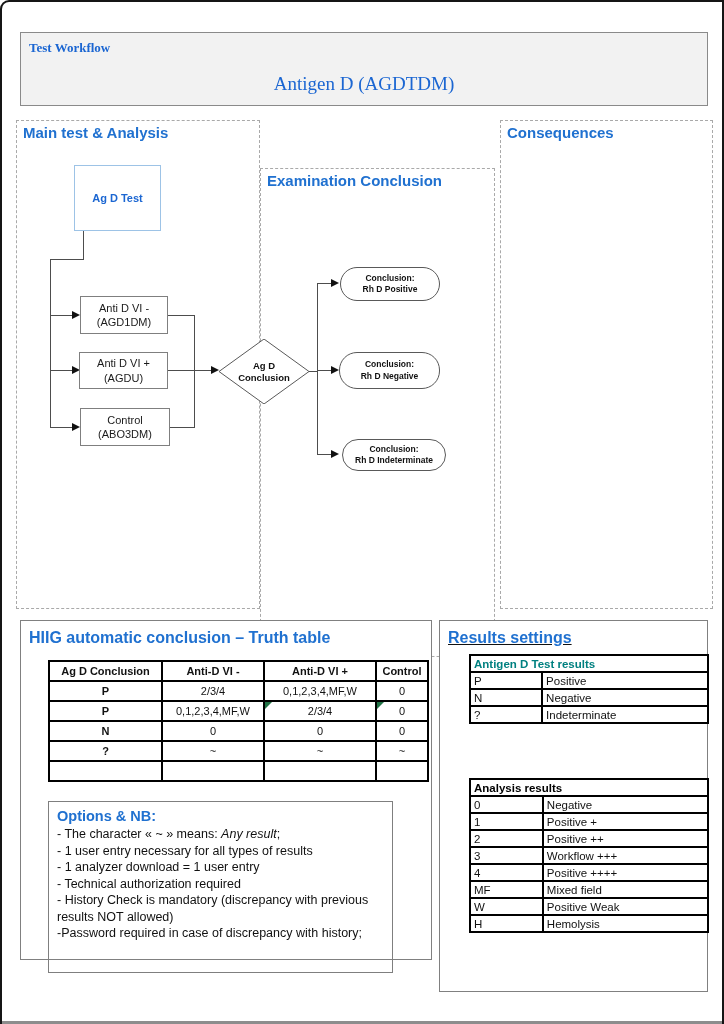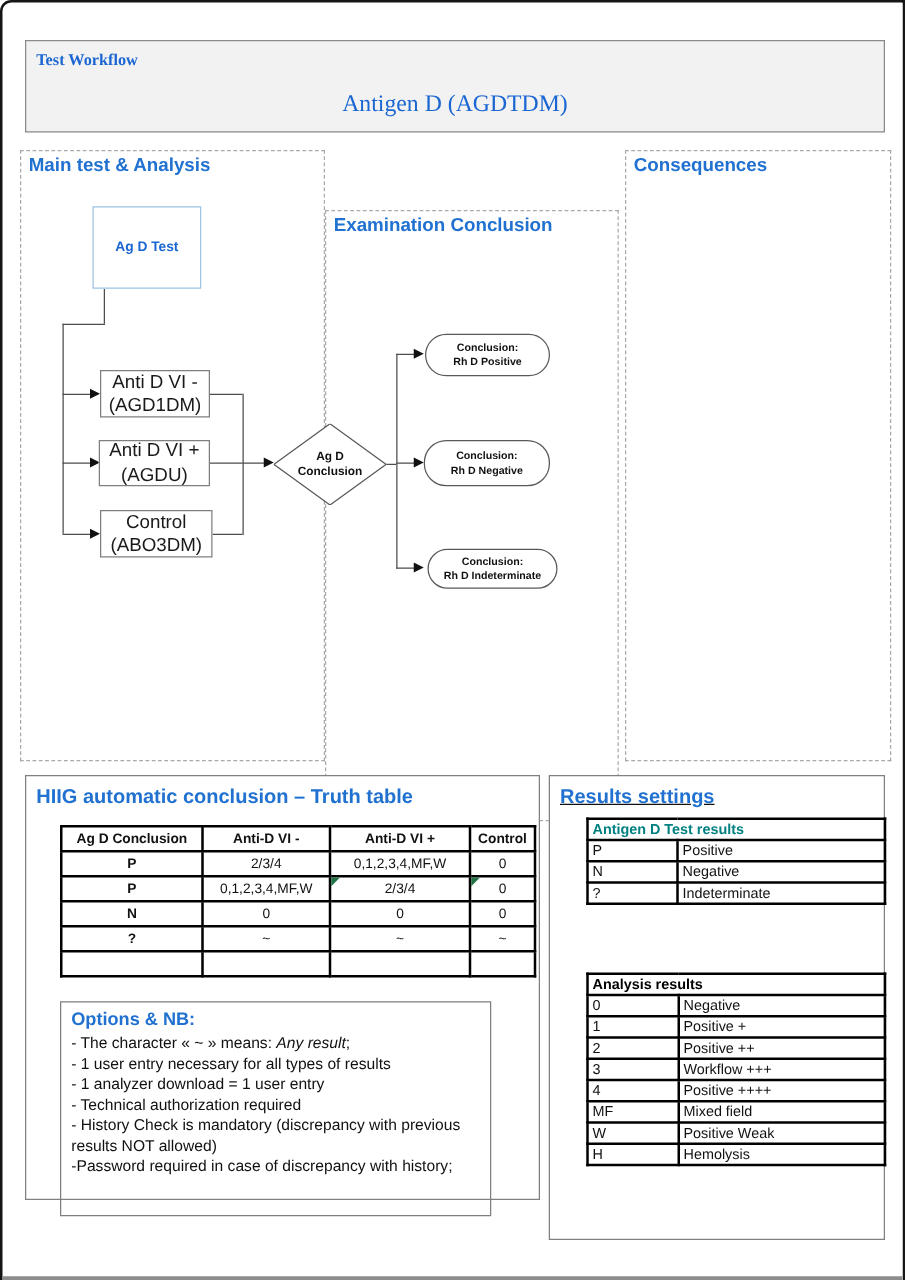--- a/index.html
+++ b/index.html
@@ -13,21 +13,21 @@
   .hdr-sub{position:absolute;left:0;right:0;top:40px;text-align:center;font-family:"Liberation Serif",serif;font-weight:normal;font-size:19px;color:#1b66d2;}
   
   .wf{position:absolute;left:14px;top:118px;width:697px;height:489px;}
   .col{position:absolute;top:0;height:489px;border:1px dashed #a9a9a9;box-sizing:border-box;}
   .col-main{left:0;width:244px;}
   .col-exam{left:244px;width:235px;margin-top:48px;}
   .col-cons{left:484px;width:213px;}
   .col-h{padding:3px 6px;font-weight:bold;font-size:15px;color:#2071d0;}
   .node{position:absolute;background:#fff;box-sizing:border-box;display:flex;flex-direction:column;align-items:center;justify-content:center;text-align:center;}
   .test-box{left:24px;top:45px;width:87px;height:66px;border:1px solid #9dc3e6;color:#1b66d2;font-weight:bold;font-size:11px;margin-left:34px;}
-  .abox{border:1px solid #7f7f7f;font-size:15px;color:#1a1a1a;line-height:1.3;}
+  .abox{border:1px solid #7f7f7f;font-size:11px;color:#1a1a1a;line-height:1.3;}
   .abox1{left:64px;top:176px;width:88px;height:38px;}
   .abox2{left:63px;top:232px;width:89px;height:37px;}
   .abox3{left:64px;top:288px;width:90px;height:38px;}
   .diamond{position:absolute;left:203px;top:219px;width:90px;height:65px;}
   .diamond .lbl{position:absolute;inset:0;display:flex;flex-direction:column;align-items:center;justify-content:center;font-weight:bold;font-size:9.5px;line-height:1.25;}
   .stadium{border:1px solid #595959;font-weight:bold;font-size:8.5px;line-height:1.3;}
   .st1{left:324px;top:147px;width:100px;height:34px;border-radius:17px;}
   .st2{left:323px;top:232px;width:101px;height:37px;border-radius:18px;}
   .st3{left:326px;top:319px;width:104px;height:32px;border-radius:16px;}
   .fl{position:absolute;background:#4d4d4d;}

